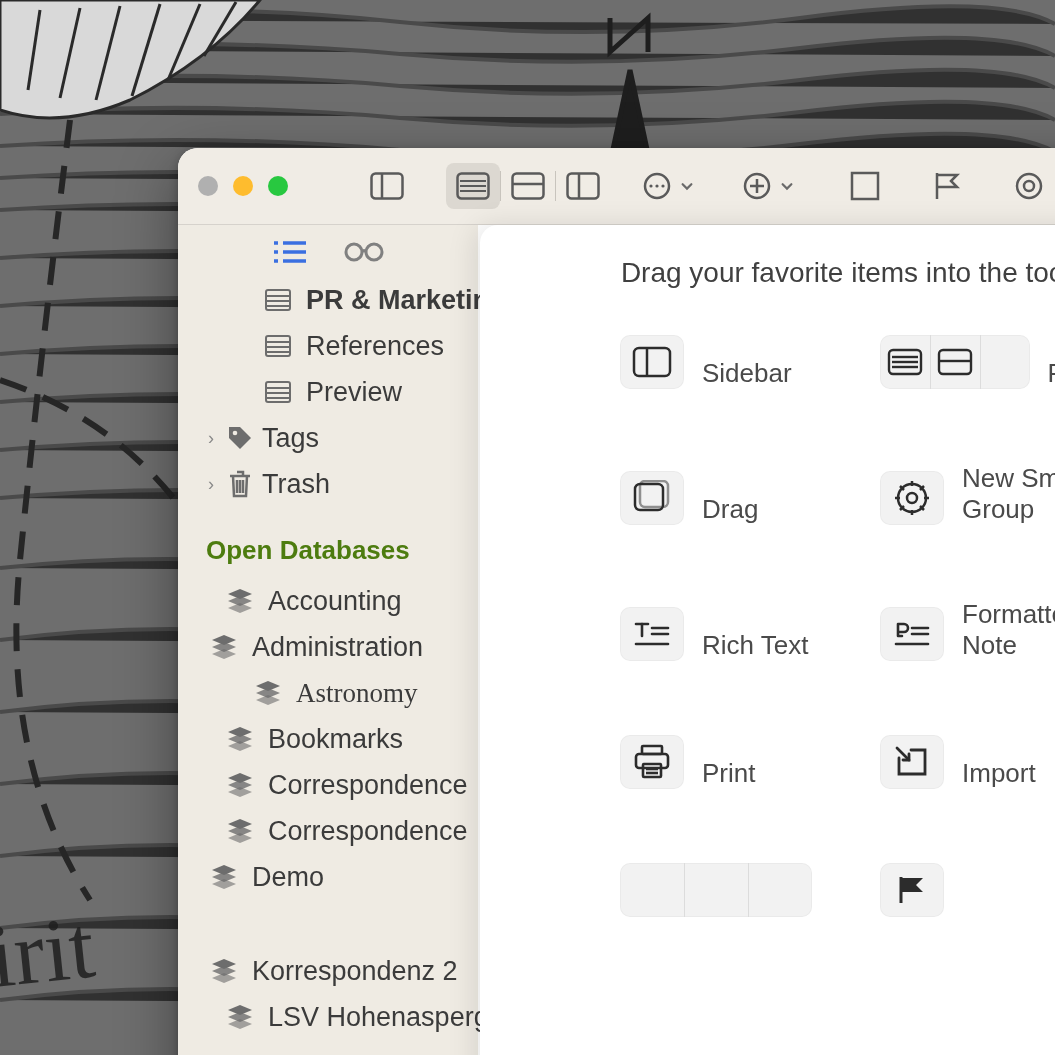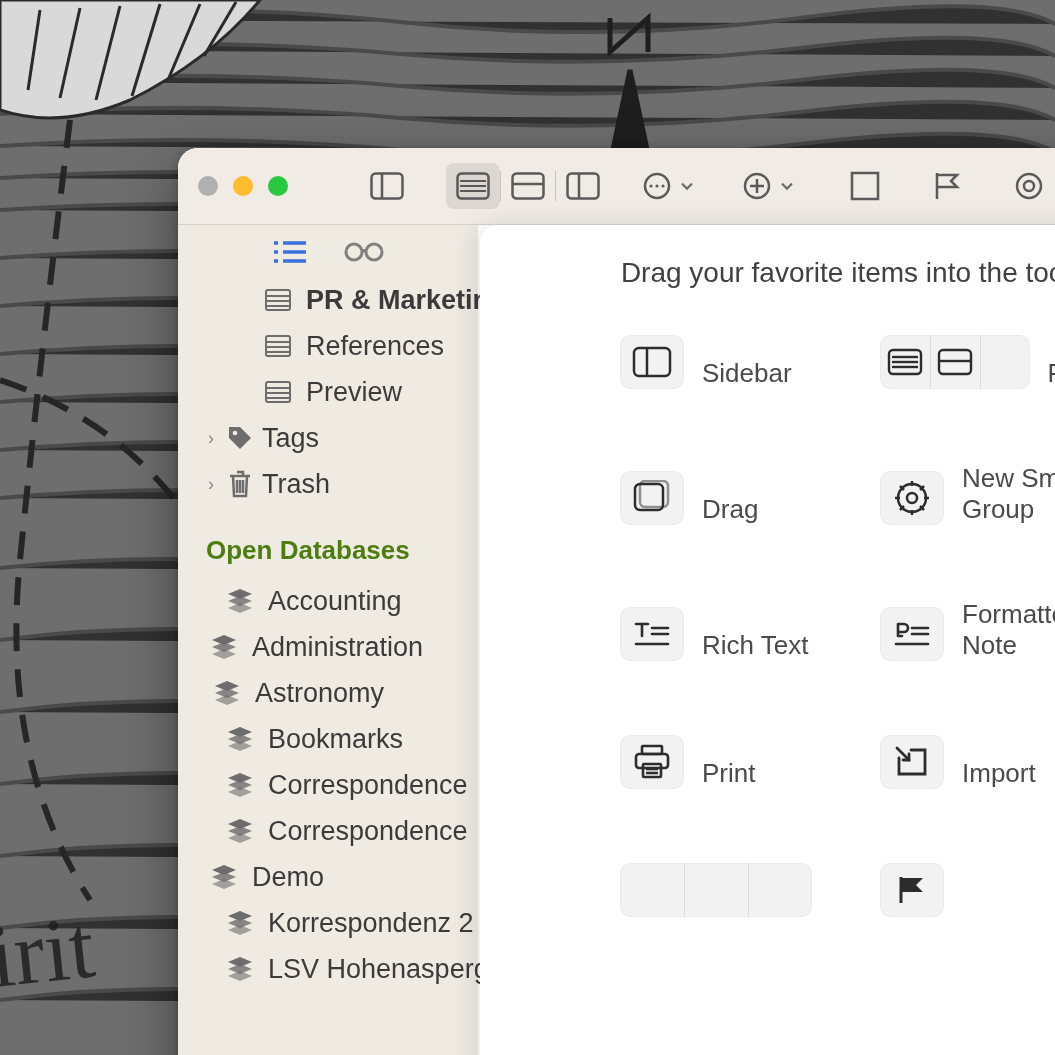--- a/index.html
+++ b/index.html
@@ -382,21 +382,21 @@
               <div class="tree-row" style="padding-left: 32px;">
     <span class="row-icon">
       <svg width="28" height="26" viewBox="0 0 28 26" fill="#6d6d6d">
         <polygon points="14,1 26,6 14,11 2,6"></polygon>
         <polygon points="14,8 26,13 14,18 2,13" opacity="0.8"></polygon>
         <polygon points="14,15 26,20 14,25 2,20" opacity="0.6"></polygon>
       </svg>
     </span>
     <span class="label">Administration</span>
               </div>
-              <div class="tree-row" style="padding-left: 35px;">
+              <div class="tree-row" style="padding-left: 76px; font-family: Liberation Serif, serif;">
     <span class="row-icon">
       <svg width="28" height="26" viewBox="0 0 28 26" fill="#6d6d6d">
         <polygon points="14,1 26,6 14,11 2,6"></polygon>
         <polygon points="14,8 26,13 14,18 2,13" opacity="0.8"></polygon>
         <polygon points="14,15 26,20 14,25 2,20" opacity="0.6"></polygon>
       </svg>
     </span>
     <span class="label">Astronomy</span>
               </div>
               <div class="tree-row" style="padding-left: 48px;">
@@ -432,21 +432,21 @@
               <div class="tree-row" style="padding-left: 32px;">
     <span class="row-icon">
       <svg width="28" height="26" viewBox="0 0 28 26" fill="#6d6d6d">
         <polygon points="14,1 26,6 14,11 2,6"></polygon>
         <polygon points="14,8 26,13 14,18 2,13" opacity="0.8"></polygon>
         <polygon points="14,15 26,20 14,25 2,20" opacity="0.6"></polygon>
       </svg>
     </span>
     <span class="label">Demo</span>
               </div>
-              <div class="tree-row" style="padding-left: 48px;">
+              <div class="tree-row" style="padding-left: 32px; margin-top: 48px;">
     <span class="row-icon">
       <svg width="28" height="26" viewBox="0 0 28 26" fill="#6d6d6d">
         <polygon points="14,1 26,6 14,11 2,6"></polygon>
         <polygon points="14,8 26,13 14,18 2,13" opacity="0.8"></polygon>
         <polygon points="14,15 26,20 14,25 2,20" opacity="0.6"></polygon>
       </svg>
     </span>
     <span class="label">Korrespondenz 2</span>
               </div>
               <div class="tree-row" style="padding-left: 48px;">

